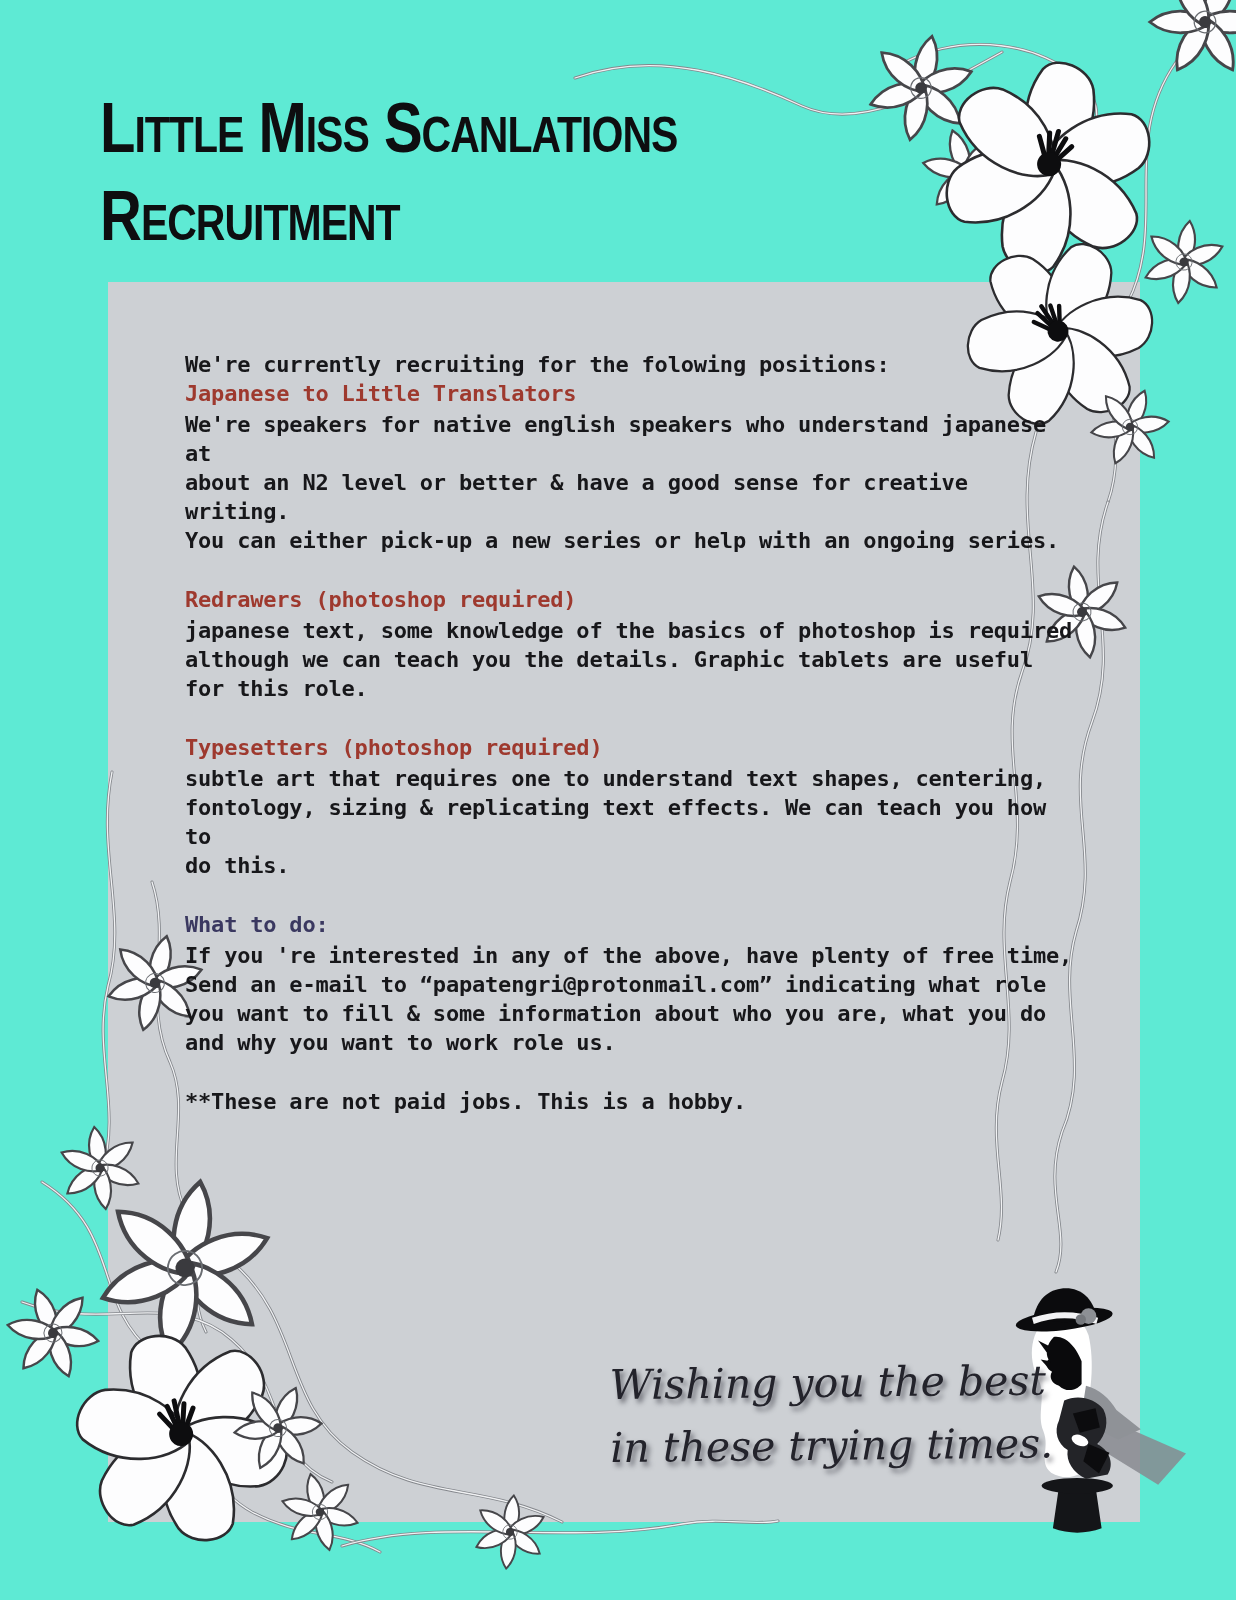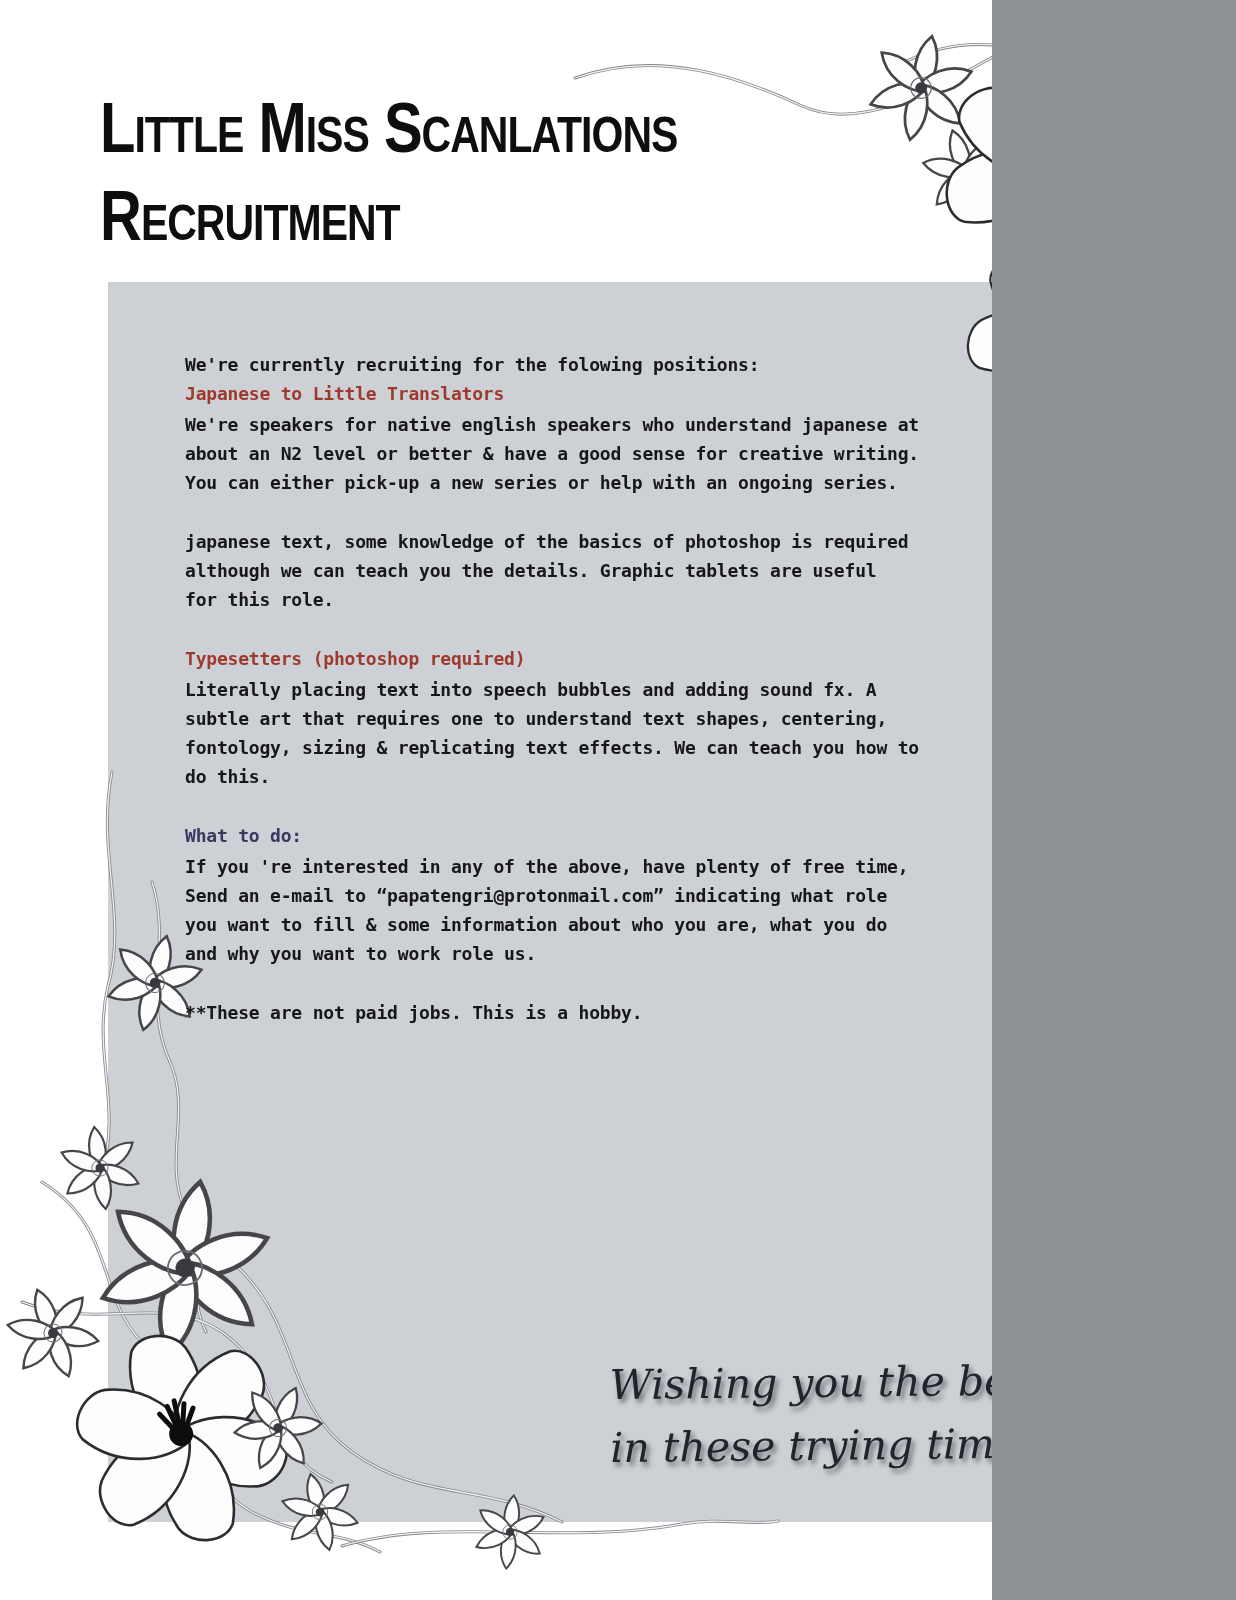--- a/index.html
+++ b/index.html
@@ -1,18 +1,18 @@
 <!DOCTYPE html>
 <html><head>
 <meta charset="utf-8">
 <style>
   html,body{margin:0;padding:0;background:#8e9196;}
   .poster{
-    position:relative;width:992px;height:1600px;overflow:hidden;
-    background:#ffffff;
+    position:relative;width:1236px;height:1600px;overflow:hidden;
+    background:#5eead4;
     font-family:"Liberation Sans",sans-serif;
   }
   .panel{
     position:absolute;left:108px;top:282px;width:1032px;height:1240px;
     background:#cdd0d4;
   }
   svg.deco{position:absolute;left:0;top:0;width:1236px;height:1600px;pointer-events:none;}
   .vine-base{fill:none;stroke:#84878c;stroke-width:3;stroke-linecap:round;}
   .vine-hi{fill:none;stroke:#f1f2f4;stroke-width:1.3;stroke-linecap:round;}
 
@@ -23,21 +23,21 @@
     transform:scaleY(1.22);transform-origin:0 0;
   }
   .title .tline{display:block;}
 
   .content{
     position:absolute;left:185px;top:350px;width:890px;
     font-family:"DejaVu Sans Mono","Liberation Mono",monospace;
     font-weight:700;font-size:21px;line-height:29px;letter-spacing:-0.2px;
     color:#17171a;
   }
-  .content p,.content h2{margin:0;padding:0;font-size:18px;line-height:29px;}
+  .content p,.content h2{margin:0;padding:0;font-size:22px;line-height:29px;}
   .intro{margin-bottom:38px;}
   .role{margin-bottom:30px;}
   .role h2{font-weight:700;margin-bottom:2px;}
   .h-red{color:#9e392e;}
   .h-navy{color:#3a3860;}
   .ln{display:block;}
   .note{margin-top:30px;}
 
   .closing{
     position:absolute;left:610px;top:1352px;width:400px;text-align:center;
@@ -193,31 +193,31 @@
     <section class="role">
       <h2 class="h-red">Japanese to Little Translators</h2>
       <p>
         <span class="ln">We're speakers for native english speakers who understand japanese at</span>
         <span class="ln">about an N2 level or better &amp; have a good sense for creative writing.</span>
         <span class="ln">You can either pick-up a new series or help with an ongoing series.</span>
       </p>
     </section>
 
     <section class="role">
+      <h2 class="h-red">Redrawers (photoshop required)</h2>
       <p>
         <span class="ln">japanese text, some knowledge of the basics of photoshop is required</span>
         <span class="ln">although we can teach you the details. Graphic tablets are useful</span>
         <span class="ln">for this role.</span>
       </p>
     </section>
 
     <section class="role">
       <h2 class="h-red">Typesetters (photoshop required)</h2>
       <p>
-        <span class="ln">Literally placing text into speech bubbles and adding sound fx. A</span>
         <span class="ln">subtle art that requires one to understand text shapes, centering,</span>
         <span class="ln">fontology, sizing &amp; replicating text effects. We can teach you how to</span>
         <span class="ln">do this.</span>
       </p>
     </section>
 
     <section class="role">
       <h2 class="h-navy">What to do:</h2>
       <p>
         <span class="ln">If you 're interested in any of the above, have plenty of free time,</span>

